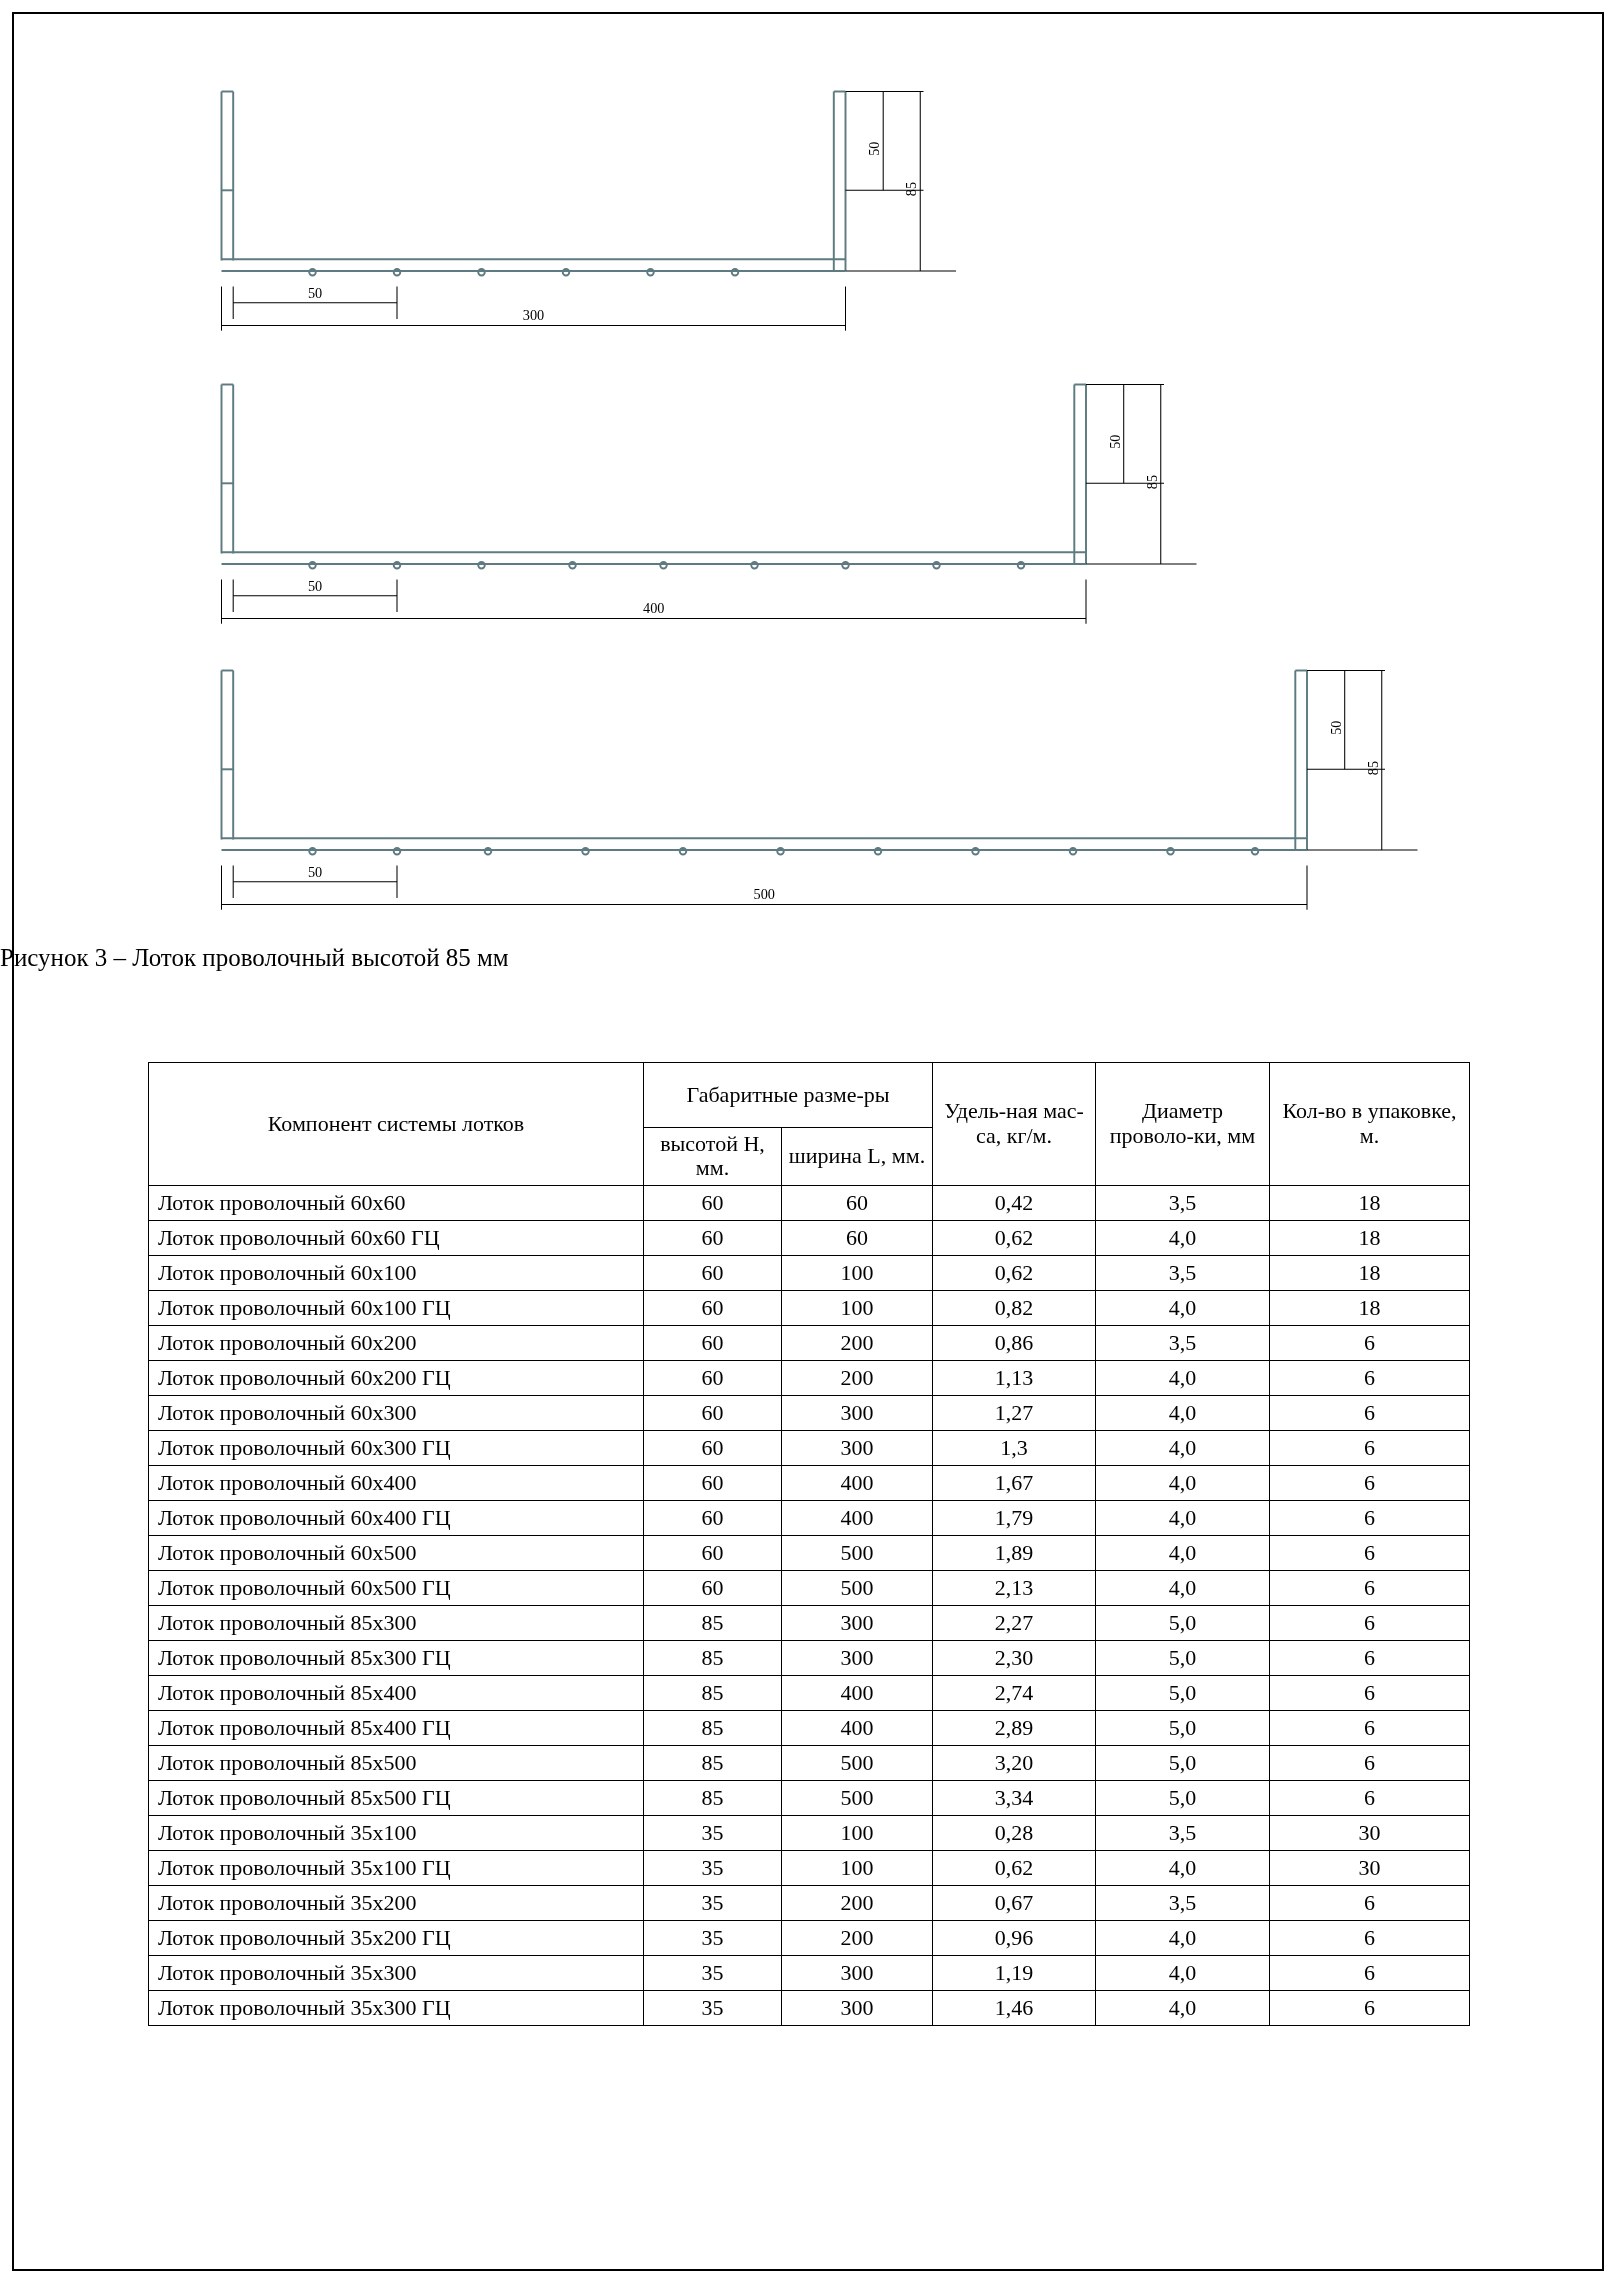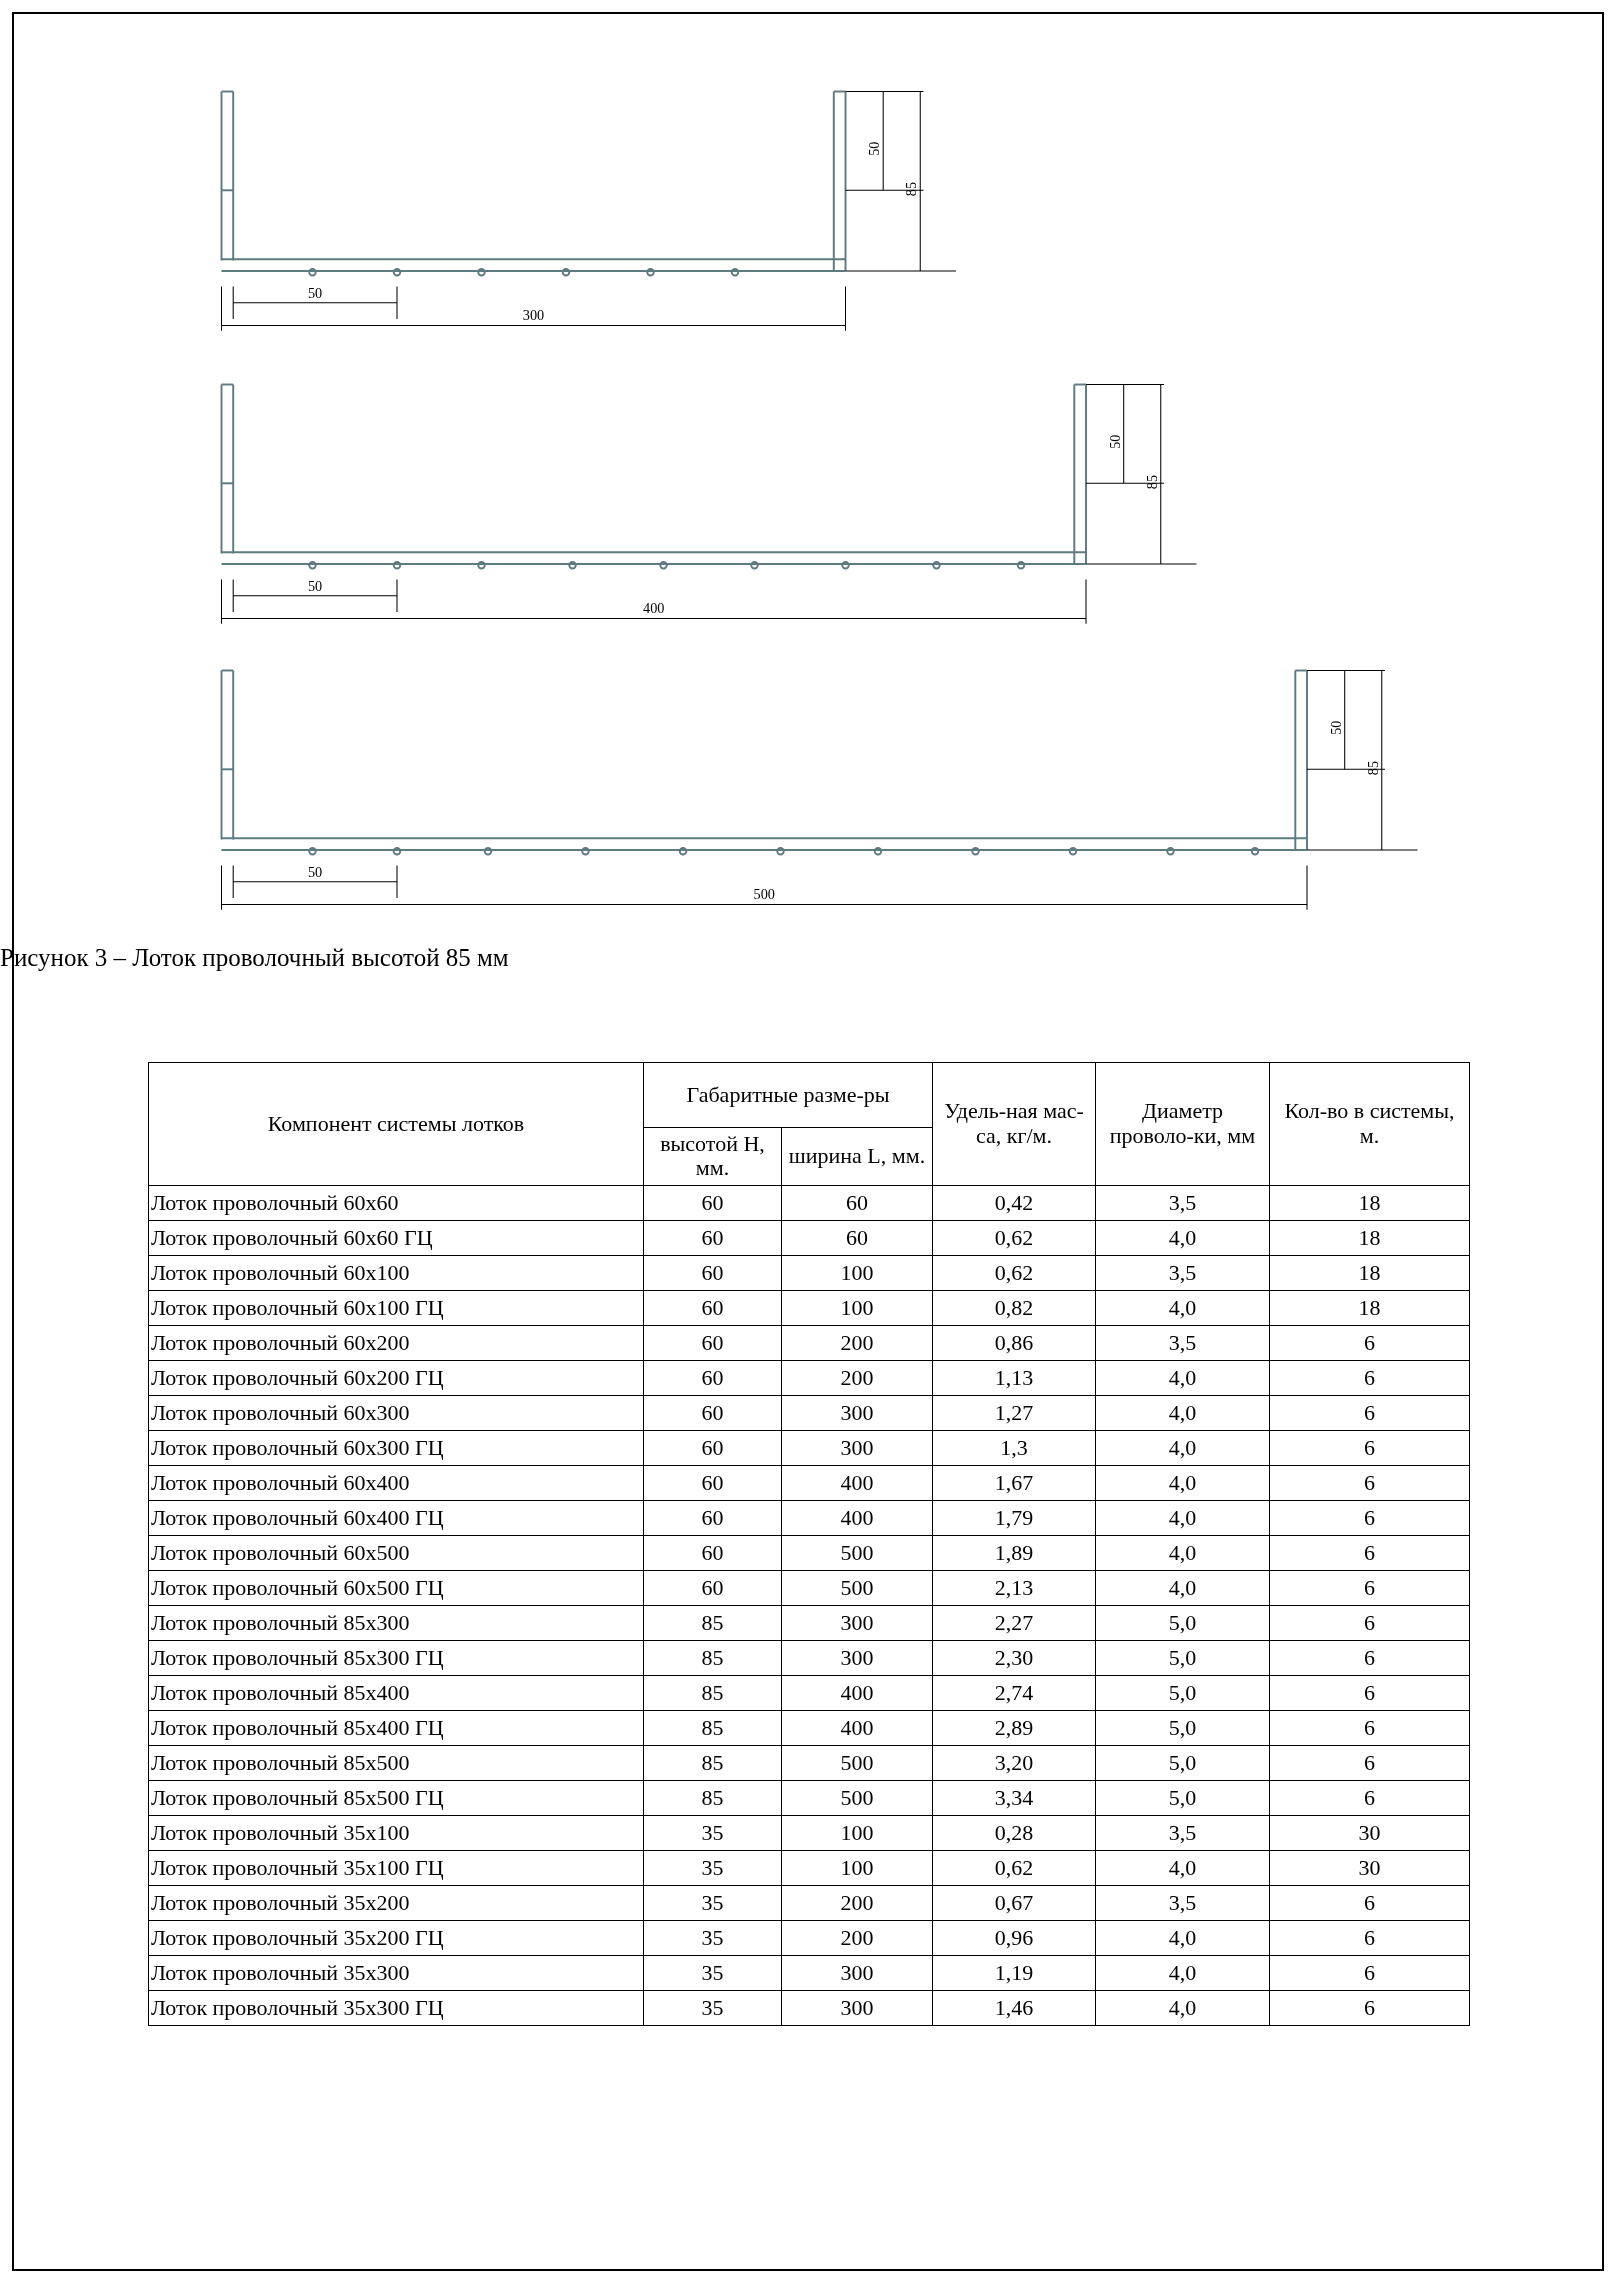--- a/index.html
+++ b/index.html
@@ -79,21 +79,21 @@
     line-height: 1.12;
     padding: 3.9px 5.2px;
   }
   table.spec td {
     text-align: center;
     height: 34px;
     line-height: 34px;
   }
   table.spec td.name {
     text-align: left;
-    padding-left: 2px;
+    padding-left: 9px;
   }
   col.c-name { width: 495px; }
   col.c-h    { width: 138px; }
   col.c-l    { width: 151px; }
   col.c-mass { width: 163px; }
   col.c-dia  { width: 174px; }
   col.c-pack { width: 200px; }
   .th-main { height: 56px; }
 </style>
 </head>
@@ -263,21 +263,21 @@
         <col class="c-mass">
           <col class="c-dia">
           <col class="c-pack">
       </colgroup>
       <thead>
         <tr>
           <th rowspan="2">Компонент системы лотков</th>
           <th colspan="2" class="th-main">Габаритные разме-ры</th>
           <th rowspan="2">Удель-ная мас-са, кг/м.</th>
           <th rowspan="2">Диаметр проволо-ки, мм</th>
-          <th rowspan="2">Кол-во в системы, м.</th>
+          <th rowspan="2">Кол-во в упаковке, м.</th>
         </tr>
         <tr>
           <th>высотой H, мм.</th>
           <th>ширина L, мм.</th>
         </tr>
       </thead>
       <tbody>
           <tr>
             <td class="name">Лоток проволочный 60х60</td>
             <td>60</td>

